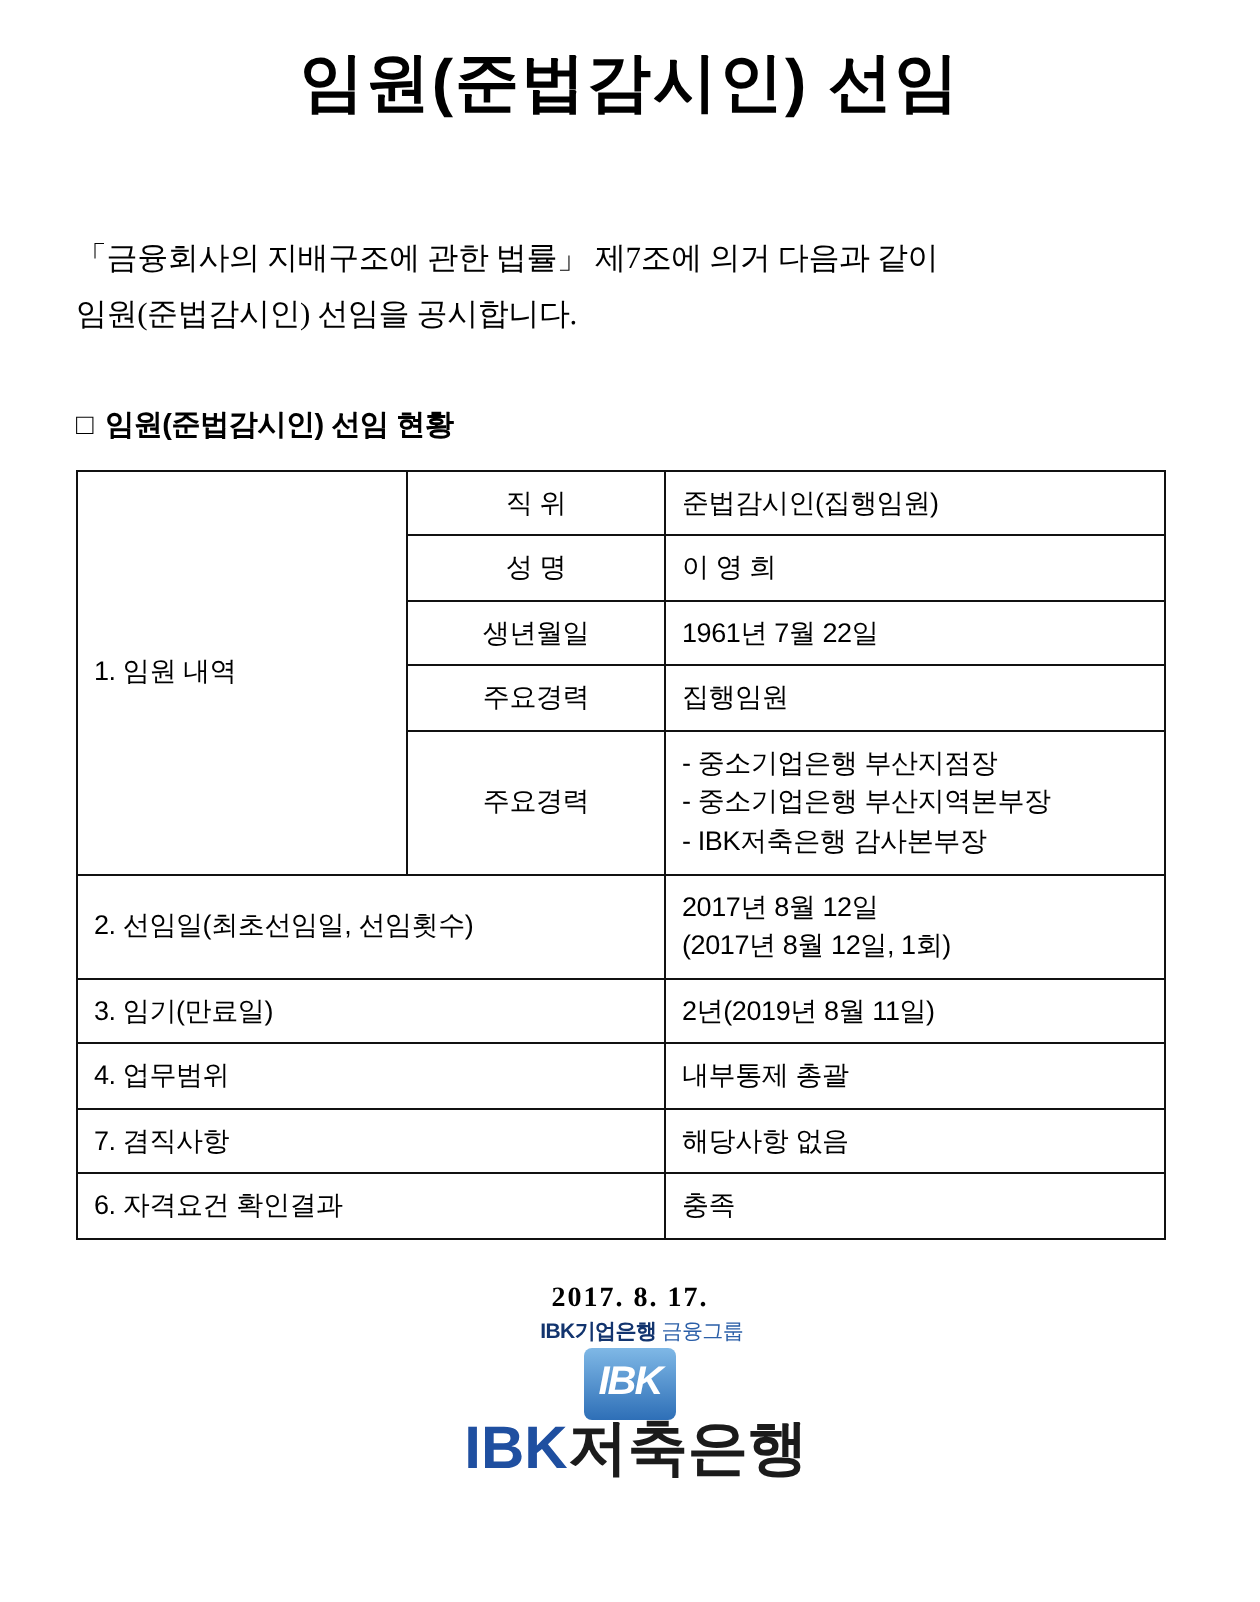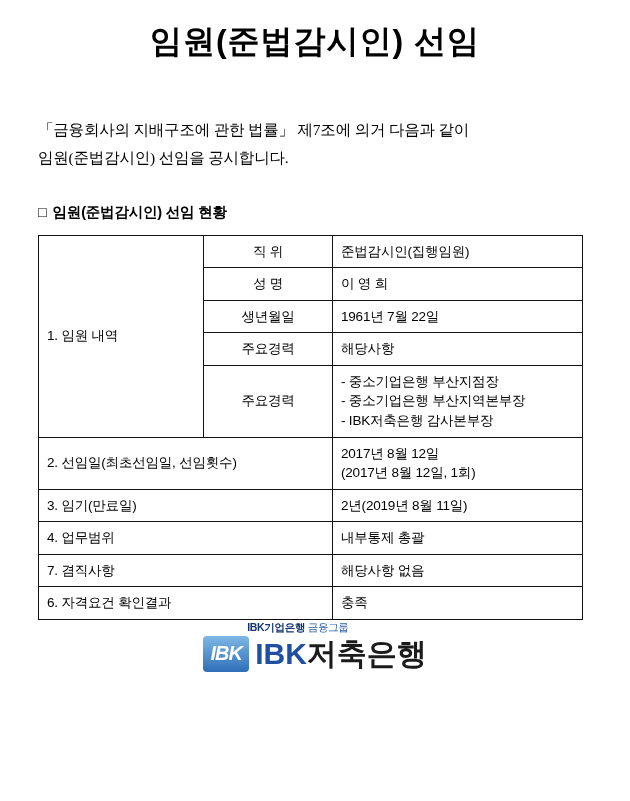--- a/index.html
+++ b/index.html
@@ -100,20 +100,21 @@
   .logo-wrap {
     margin-top: 16px;
     display: flex;
     justify-content: center;
     align-items: flex-end;
   }
   .logo {
     position: relative;
     display: flex;
     align-items: center;
+    flex-direction: column;
   }
   .logo-tagline {
     position: absolute;
     top: -15px;
     left: 44px;
     font-size: 10.5px;
     color: #2b5fa8;
     letter-spacing: -0.3px;
     white-space: nowrap;
   }
@@ -174,21 +175,21 @@
       <tr>
         <td class="col-sub spaced">성    명</td>
         <td class="col-value">이 영 희</td>
       </tr>
       <tr>
         <td class="col-sub">생년월일</td>
         <td class="col-value">1961년 7월 22일</td>
       </tr>
       <tr>
         <td class="col-sub">주요경력</td>
-        <td class="col-value">해당사항</td>
+        <td class="col-value">집행임원</td>
       </tr>
       <tr>
         <td class="col-sub">주요경력</td>
         <td class="col-value multi">
           <span>-  중소기업은행 부산지점장</span>
           <span>-  중소기업은행 부산지역본부장</span>
           <span>-  IBK저축은행 감사본부장</span>
         </td>
       </tr>
       <tr>
@@ -210,20 +211,21 @@
         <td class="wide-label" colspan="2">7. 겸직사항</td>
         <td class="col-value">해당사항 없음</td>
       </tr>
       <tr>
         <td class="wide-label" colspan="2">6. 자격요건 확인결과</td>
         <td class="col-value">충족</td>
       </tr>
     </tbody>
   </table>
 
+  <div class="date-line">2017. 8. 17.</div>
 
   <div class="logo-wrap">
     <div class="logo">
       <div class="logo-tagline">
         <b>IBK기업은행</b><span> 금융그룹</span>
       </div>
       <div class="logo-mark">IBK</div>
       <div class="logo-text">
         <span class="ibk">IBK</span><span class="bank">저축은행</span>
       </div>

